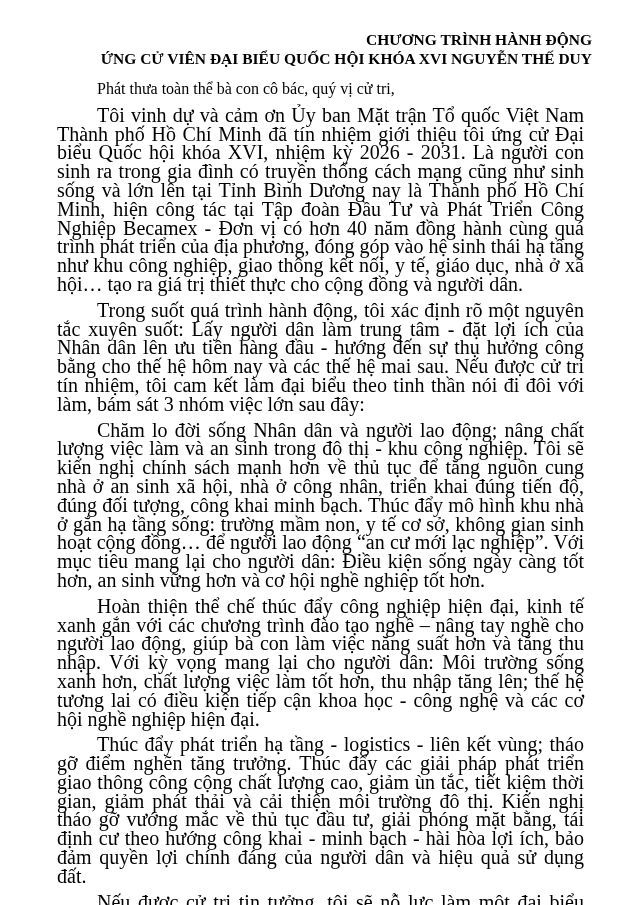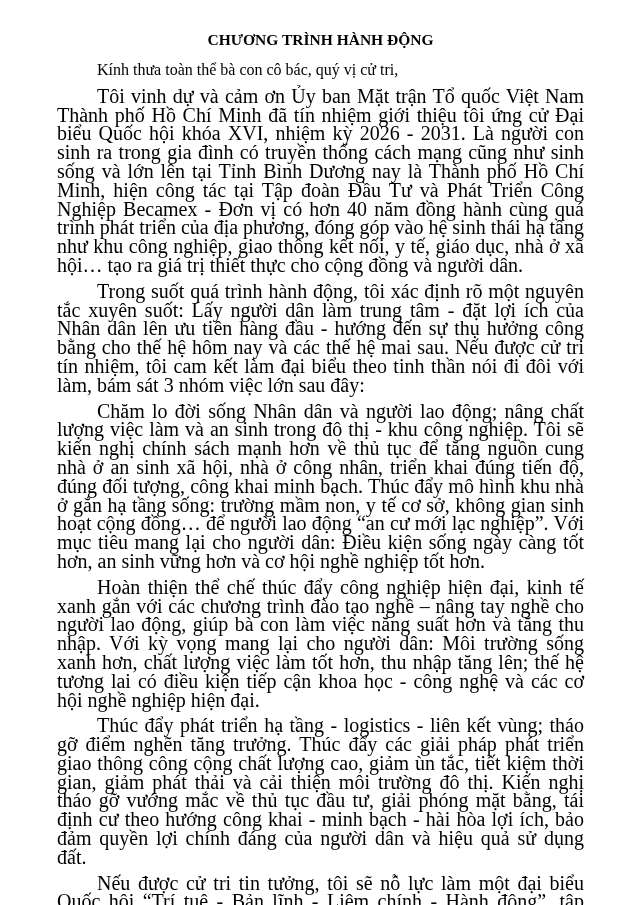--- a/index.html
+++ b/index.html
@@ -23,20 +23,21 @@
     text-align: center;
     font-weight: bold;
     font-size: 15.5px;
     line-height: 19px;
     margin: 0 -8px 12px -8px;
     letter-spacing: 0px;
   }
   .doc-title .title-line {
     display: block;
     white-space: nowrap;
+    text-align: right;
   }
   .salutation {
     font-size: 16px;
     line-height: 18.8px;
     text-indent: 40px;
     margin: 0 0 7px 0;
   }
   p.body-par {
     font-size: 20px;
     line-height: 18.8px;
@@ -45,23 +46,24 @@
     text-indent: 40px;
     margin: 0 0 7px 0;
   }
 </style>
 </head>
 <body>
 
 <div class="page">
   <h1 class="doc-title">
     <span class="title-line">CHƯƠNG TRÌNH HÀNH ĐỘNG</span>
+    <span class="title-line">ỨNG CỬ VIÊN ĐẠI BIỂU QUỐC HỘI KHÓA XVI NGUYỄN THẾ DUY</span>
   </h1>
 
-  <p class="salutation">Kính thưa toàn thể bà con cô bác, quý vị cử tri,</p>
+  <p class="salutation">Phát thưa toàn thể bà con cô bác, quý vị cử tri,</p>
 
   <p class="body-par">Tôi vinh dự và cảm ơn Ủy ban Mặt trận Tổ quốc Việt Nam Thành phố Hồ Chí Minh đã tín nhiệm giới thiệu tôi ứng cử Đại biểu Quốc hội khóa XVI, nhiệm kỳ 2026 - 2031. Là người con sinh ra trong gia đình có truyền thống cách mạng cũng như sinh sống và lớn lên tại Tỉnh Bình Dương nay là Thành phố Hồ Chí Minh, hiện công tác tại Tập đoàn Đầu Tư và Phát Triển Công Nghiệp Becamex - Đơn vị có hơn 40 năm đồng hành cùng quá trình phát triển của địa phương, đóng góp vào hệ sinh thái hạ tầng như khu công nghiệp, giao thông kết nối, y tế, giáo dục, nhà ở xã hội… tạo ra giá trị thiết thực cho cộng đồng và người dân.</p>
   <p class="body-par">Trong suốt quá trình hành động, tôi xác định rõ một nguyên tắc xuyên suốt: Lấy người dân làm trung tâm - đặt lợi ích của Nhân dân lên ưu tiên hàng đầu - hướng đến sự thụ hưởng công bằng cho thế hệ hôm nay và các thế hệ mai sau. Nếu được cử tri tín nhiệm, tôi cam kết làm đại biểu theo tinh thần nói đi đôi với làm, bám sát 3 nhóm việc lớn sau đây:</p>
   <p class="body-par">Chăm lo đời sống Nhân dân và người lao động; nâng chất lượng việc làm và an sinh trong đô thị - khu công nghiệp. Tôi sẽ kiến nghị chính sách mạnh hơn về thủ tục để tăng nguồn cung nhà ở an sinh xã hội, nhà ở công nhân, triển khai đúng tiến độ, đúng đối tượng, công khai minh bạch. Thúc đẩy mô hình khu nhà ở gắn hạ tầng sống: trường mầm non, y tế cơ sở, không gian sinh hoạt cộng đồng… để người lao động “an cư mới lạc nghiệp”. Với mục tiêu mang lại cho người dân: Điều kiện sống ngày càng tốt hơn, an sinh vững hơn và cơ hội nghề nghiệp tốt hơn.</p>
   <p class="body-par">Hoàn thiện thể chế thúc đẩy công nghiệp hiện đại, kinh tế xanh gắn với các chương trình đào tạo nghề – nâng tay nghề cho người lao động, giúp bà con làm việc năng suất hơn và tăng thu nhập. Với kỳ vọng mang lại cho người dân: Môi trường sống xanh hơn, chất lượng việc làm tốt hơn, thu nhập tăng lên; thế hệ tương lai có điều kiện tiếp cận khoa học - công nghệ và các cơ hội nghề nghiệp hiện đại.</p>
   <p class="body-par">Thúc đẩy phát triển hạ tầng - logistics - liên kết vùng; tháo gỡ điểm nghẽn tăng trưởng. Thúc đẩy các giải pháp phát triển giao thông công cộng chất lượng cao, giảm ùn tắc, tiết kiệm thời gian, giảm phát thải và cải thiện môi trường đô thị. Kiến nghị tháo gỡ vướng mắc về thủ tục đầu tư, giải phóng mặt bằng, tái định cư theo hướng công khai - minh bạch - hài hòa lợi ích, bảo đảm quyền lợi chính đáng của người dân và hiệu quả sử dụng đất.</p>
   <p class="body-par">Nếu được cử tri tin tưởng, tôi sẽ nỗ lực làm một đại biểu Quốc hội “Trí tuệ - Bản lĩnh - Liêm chính - Hành động”, tập trung vào những vấn đề thiết thực: Hướng đến góp phần xây dựng một Thành phố Hồ Chí Minh đáng sống, nơi mọi người dân đều có cơ hội đóng góp và cùng thụ hưởng thành quả phát triển. Tôi xin cam kết luôn lắng nghe, đồng hành và chịu trách nhiệm trước cử tri, lấy sự hài lòng và lợi ích của Nhân dân làm thước đo cho hiệu quả hành động của mình để chương trình hành động của tôi không nằm trên giấy, mà gắn đúng với cuộc sống từng khu phố, từng phường.</p>
 </div>
 
 </body></html>

